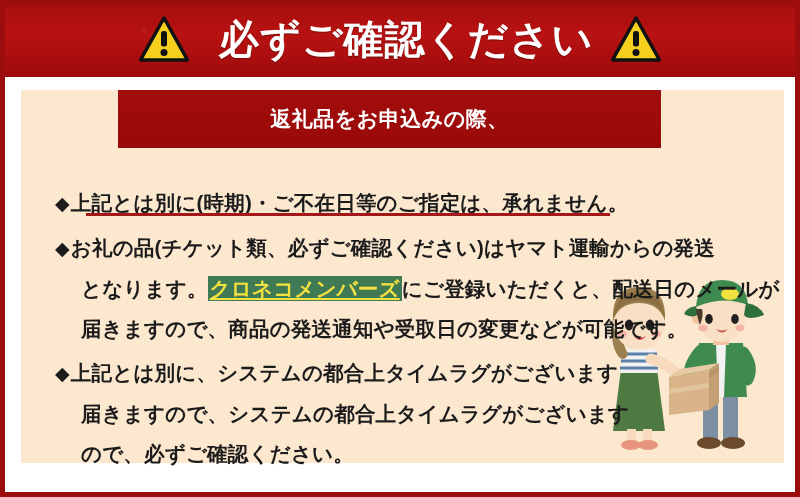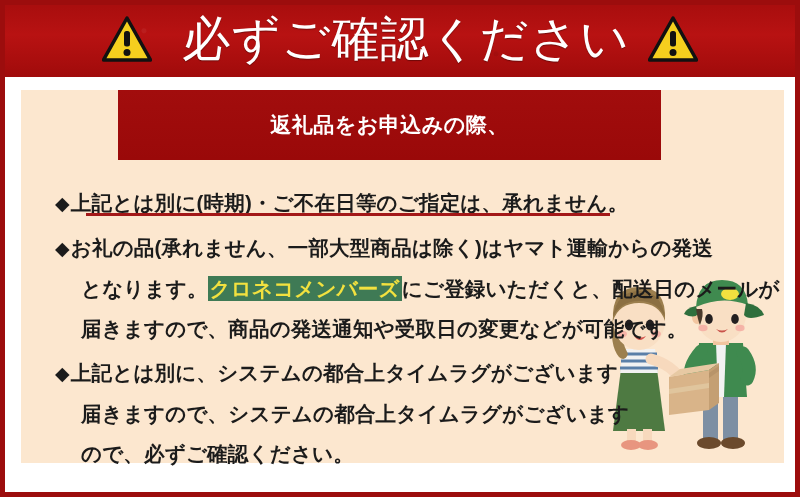--- a/index.html
+++ b/index.html
@@ -38,22 +38,22 @@
        radial-gradient(circle at 62% 70%, rgba(0,0,0,0.06) 0 2px, transparent 3px),
        linear-gradient(180deg, #a60d0d 0%, #b81212 45%, #a00b0b 100%);
     display: flex;
     align-items: center;
     justify-content: center;
     gap: 18px;
     z-index: 4;
   }
   .header-title {
     color: #ffffff;
-    font-size: 48px;
-    font-weight: normal;
+    font-size: 40px;
+    font-weight: bold;
     letter-spacing: 1px;
     line-height: 1;
     white-space: nowrap;
     text-shadow: 0 1px 1px rgba(0,0,0,0.35);
     margin-left: 12px;
   }
   .warn-tri {
     flex: 0 0 auto;
     width: 50px;
     height: 46px;
@@ -70,21 +70,21 @@
     background: #fce7cf;
     z-index: 1;
   }
 
   
   .subbanner {
     position: absolute;
     left: 113px;
     top: 85px;
     width: 543px;
-    height: 70px;
+    height: 58px;
     background: #9e0b0b;
     background-image: linear-gradient(180deg, #a20d0d 0%, #9a0909 100%);
     z-index: 3;
     display: flex;
     flex-direction: column;
     align-items: center;
     justify-content: center;
     gap: 18px;
   }
   .subbanner-line {
@@ -132,20 +132,21 @@
     top: 30px;
     width: 524px;
     height: 3px;
     background: #a31818;
   }
   .hl {
     background: #3f7a55;
     color: #f2e13f;
     padding: 1px 2px;
     box-decoration-break: clone;
+    text-decoration: underline;
   }
 
   
   .illustration {
     position: absolute;
     right: 16px;
     bottom: 39px;
     width: 196px;
     height: 180px;
     z-index: 2;
@@ -181,21 +182,21 @@
 
     <div class="bullet-block">
       <div class="line underline-row">
         <span class="diamond">◆</span><span>上記とは別に(時期)・ご不在日等のご指定は、承れません。</span>
         <span class="red-underline"></span>
       </div>
     </div>
 
     <div class="bullet-block">
       <div class="line">
-        <span class="diamond">◆</span><span>お礼の品(承れません、一部大型商品は除く)はヤマト運輸からの発送</span>
+        <span class="diamond">◆</span><span>お礼の品(チケット類、必ずご確認ください)はヤマト運輸からの発送</span>
       </div>
       <div class="line indent"><span>となります。</span><span class="hl">クロネコメンバーズ</span><span>にご登録いただくと、配送日のメールが</span></div>
       <div class="line indent"><span>届きますので、商品の発送通知や受取日の変更などが可能です。</span></div>
     </div>
 
     <div class="bullet-block">
       <div class="line">
         <span class="diamond">◆</span><span>上記とは別に、システムの都合上タイムラグがございます</span>
       </div>
       <div class="line indent"><span>届きますので、システムの都合上タイムラグがございます</span></div>

